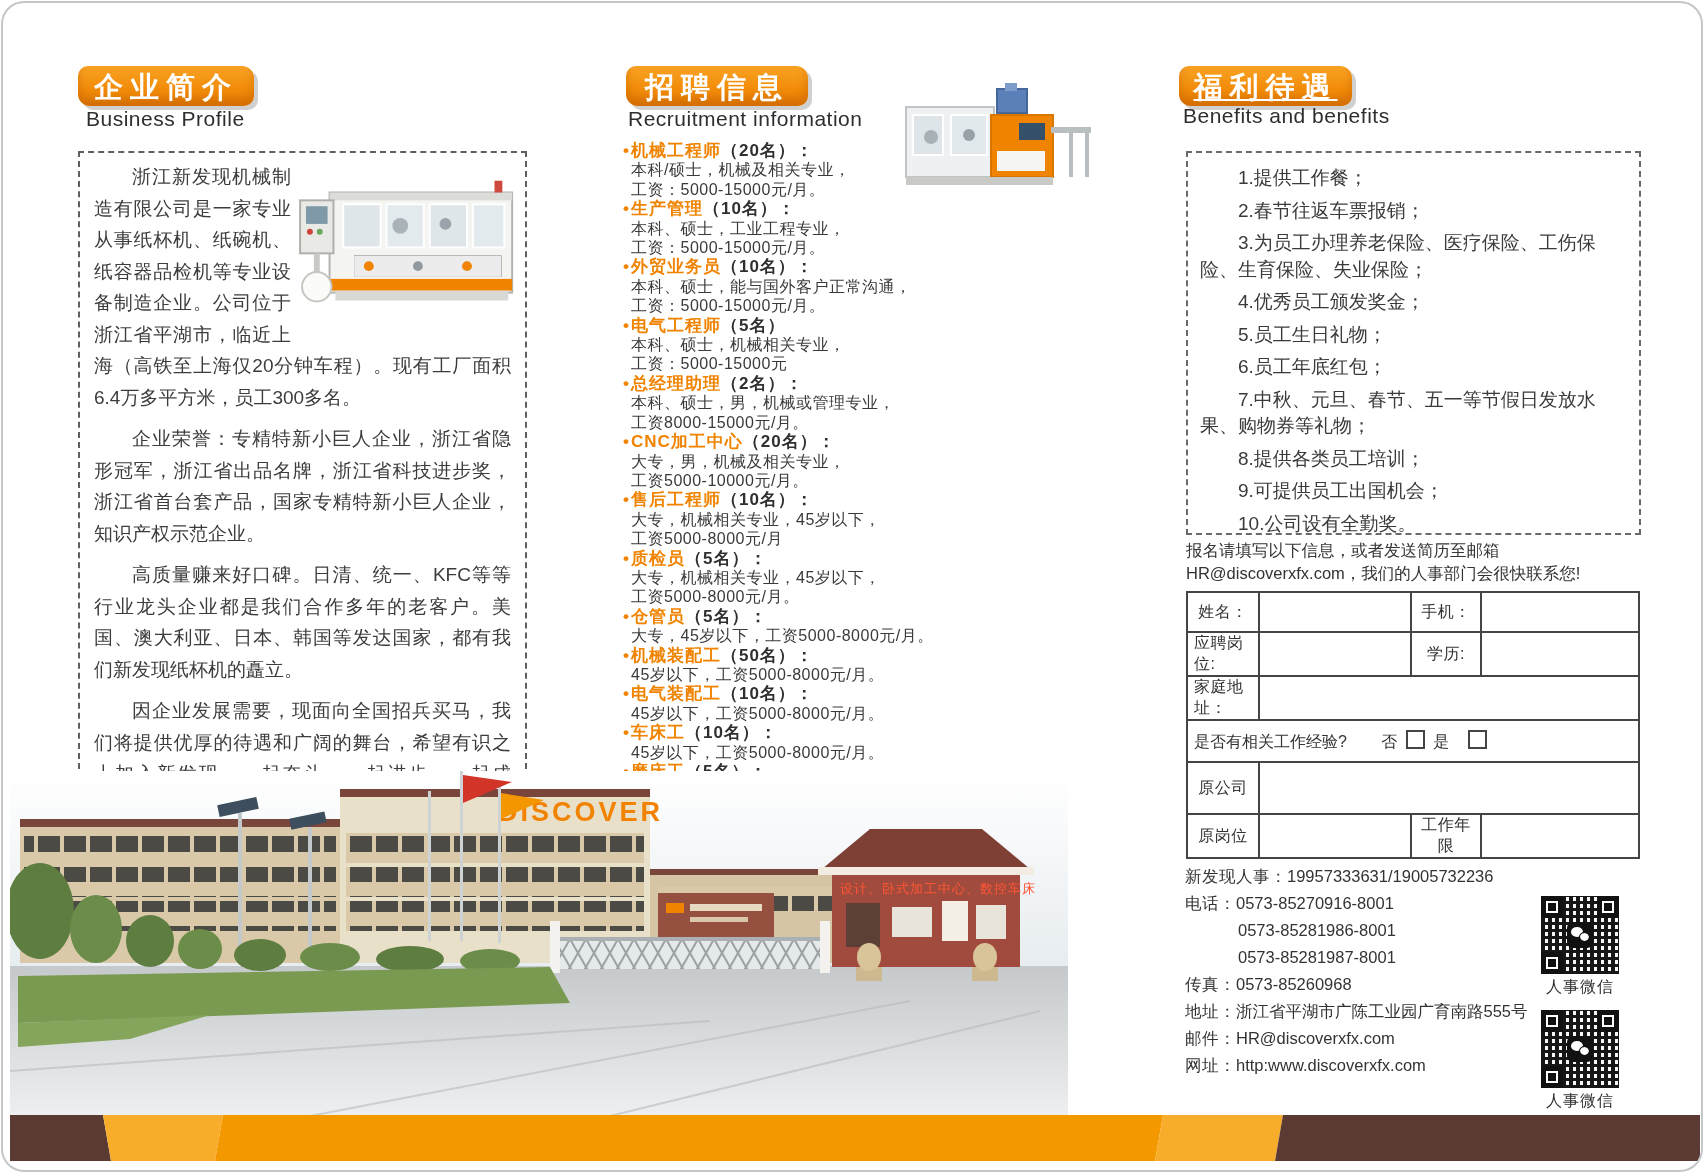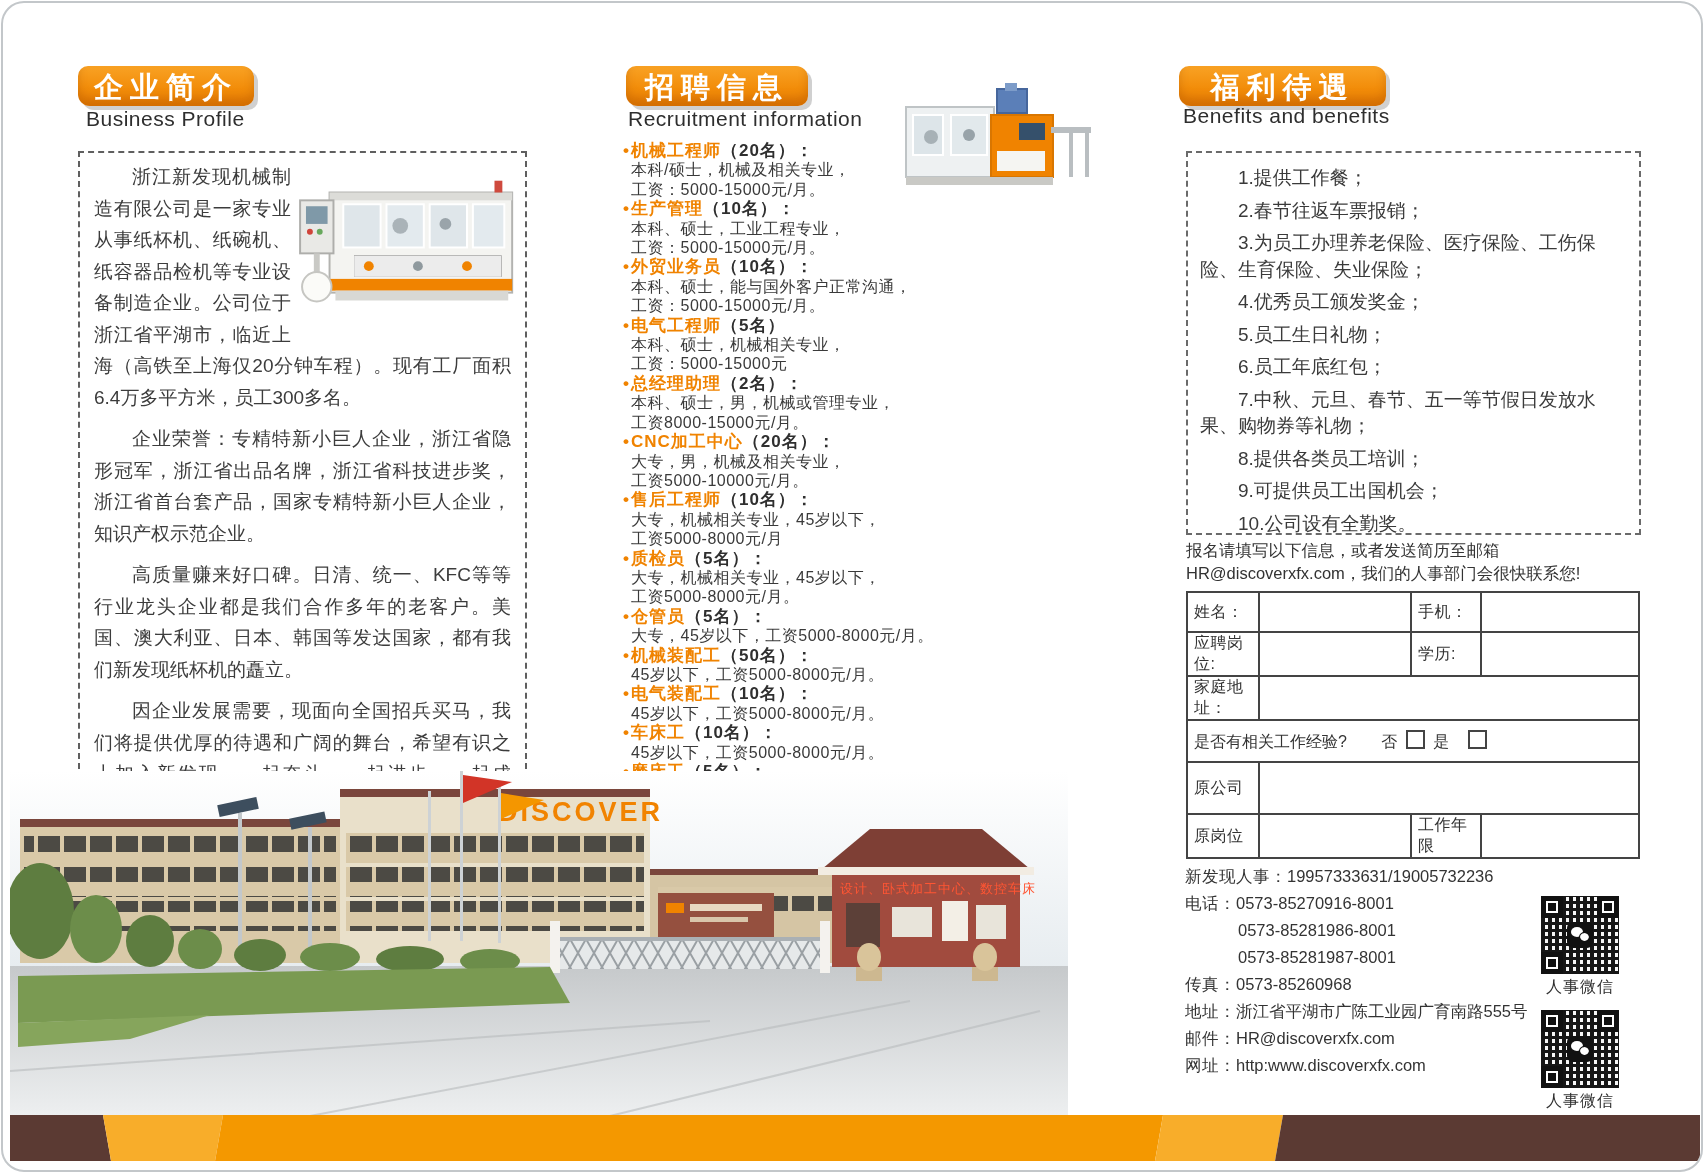--- a/index.html
+++ b/index.html
@@ -31,21 +31,21 @@
   .machine2{position:absolute;left:898px;top:78px;width:190px;height:118px;}
 
   
   .benefit-box{position:absolute;left:1183px;top:148px;width:455px;height:384px;
                border:2px dashed #6a6a6a;box-sizing:border-box;padding:12px 12px 0 12px;}
   .b-item{font-size:19px;line-height:26.5px;margin-bottom:6px;text-indent:2em;color:#3a3a3a;}
   .note{position:absolute;left:1183px;top:536px;width:458px;font-size:16.5px;line-height:23px;color:#333;}
 
   table.apply{position:absolute;left:1183px;top:588px;border-collapse:collapse;table-layout:fixed;}
   table.apply td{border:2px solid #444;font-size:16px;color:#333;padding:0 6px;height:40px;box-sizing:border-box;}
-  td.cen{text-align:left;}
+  td.cen{text-align:center;}
   td.lab{letter-spacing:.5px;}
   .checkbox{display:inline-block;width:15px;height:15px;border:2px solid #444;vertical-align:-2px;margin:0 4px;}
   .exp-q{margin-right:30px;}
 
   .contact{position:absolute;left:1182px;top:860px;width:360px;font-size:16.5px;line-height:27px;color:#333;}
   .c-title{letter-spacing:1px;}
   .c-line.ind{padding-left:53px;}
   .c-lab{letter-spacing:.5px;}
 
   
@@ -189,21 +189,21 @@
         <div class="job">
           <div class="job-title"><span class="jt">磨床工</span><span class="jc">（5名）：</span></div>
           <div class="job-line">45岁以下，工资5000-8000元/月。</div>
         </div>
         <div class="job">
           <div class="job-title"><span class="jt">钻床工</span><span class="jc">（5名）：</span></div>
           <div class="job-line">45岁以下，工资5000-8000元/月。</div>
         </div>
       </div>
 
-  <div class="tab" style="left:1176px;top:63px;width:207px;">
+  <div class="tab" style="left:1176px;top:63px;width:173px;text-decoration:underline;">
     <span>福利待遇</span>
   </div>
   <div class="subtitle" style="left:1180px;top:101px;">Benefits and benefits</div>
 
   <div class="benefit-box" id="benefit-list">
         <div class="b-item">1.提供工作餐；</div>
         <div class="b-item">2.春节往返车票报销；</div>
         <div class="b-item">3.为员工办理养老保险、医疗保险、工伤保险、生育保险、失业保险；</div>
         <div class="b-item">4.优秀员工颁发奖金；</div>
         <div class="b-item">5.员工生日礼物；</div>

